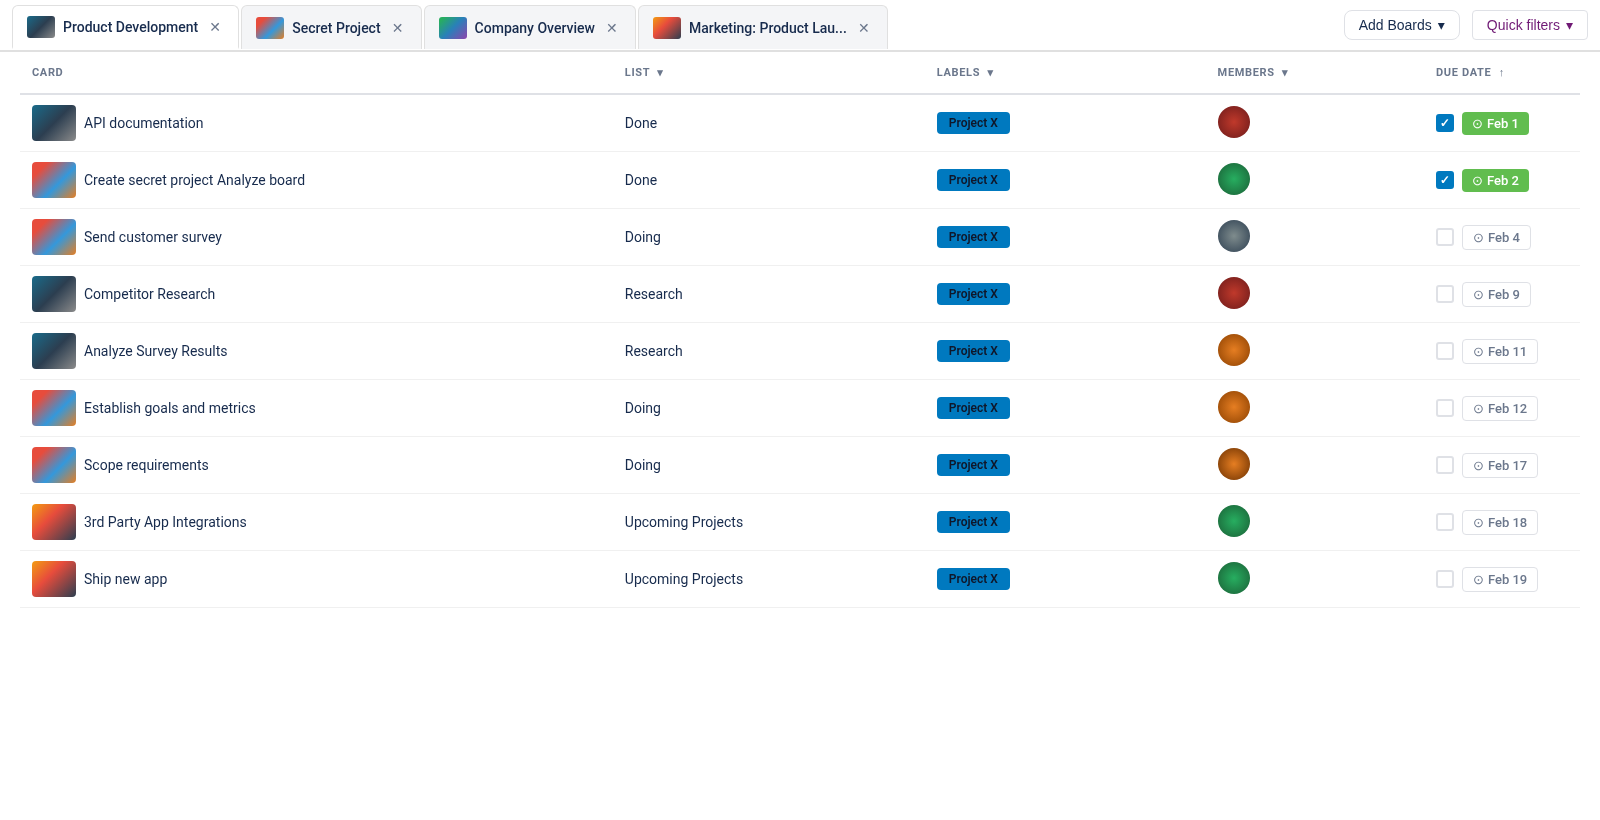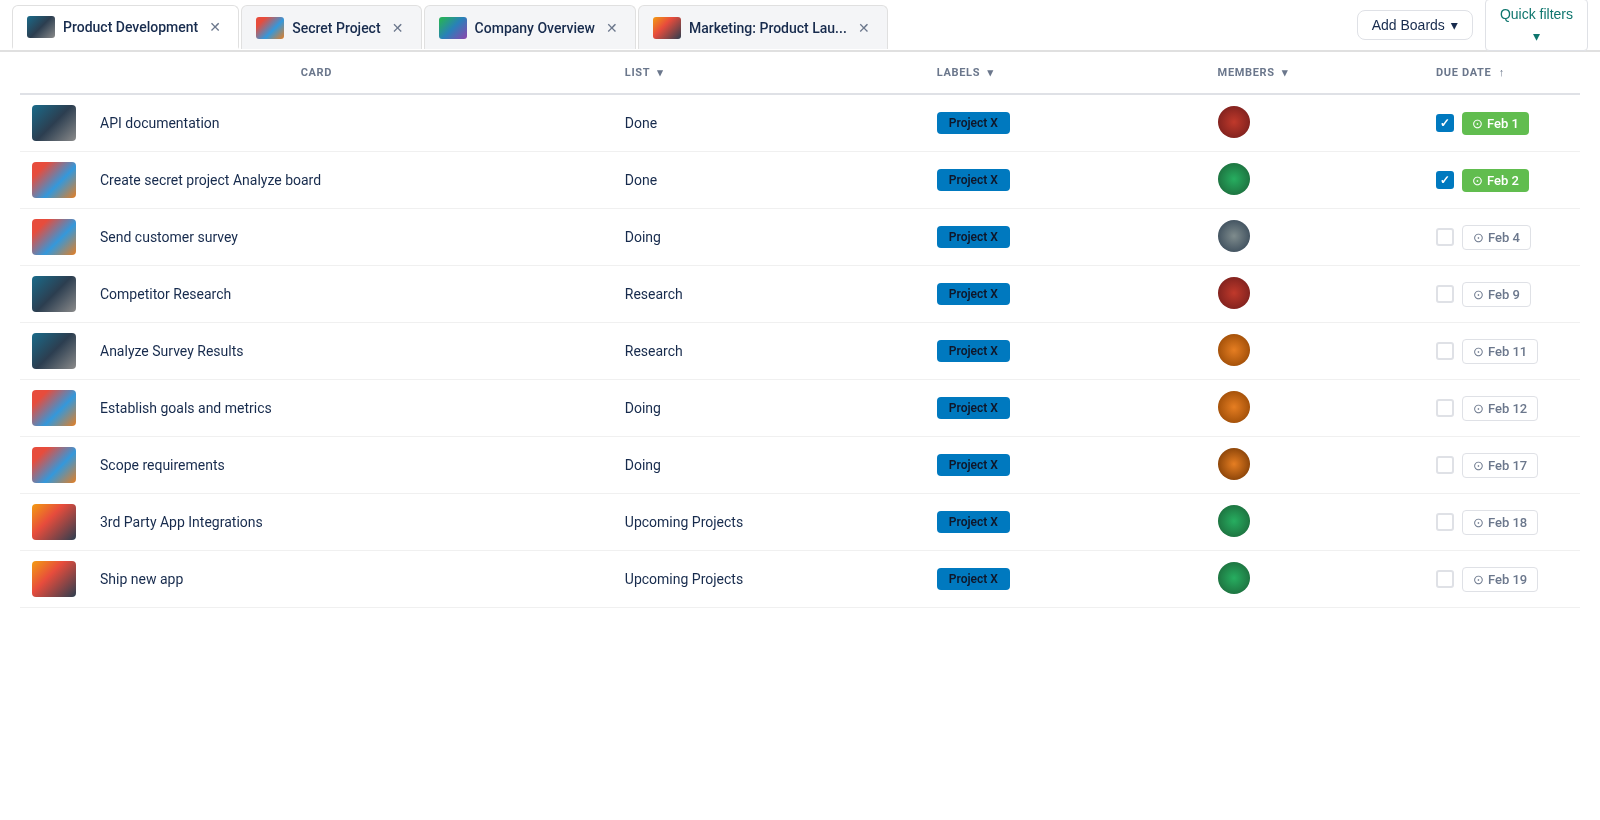--- a/index.html
+++ b/index.html
@@ -80,22 +80,21 @@
       display: flex;
       align-items: center;
       gap: 6px;
       padding: 6px 14px;
       border: 1px solid #dfe1e6;
       border-radius: 4px;
       background: #fff;
       cursor: pointer;
       font-size: 14px;
       font-weight: 500;
-      color: #0f766e;
-      flex-direction: column;
+      color: #701a75;
     }
 
     
     .table-container {
       padding: 0 20px;
     }
     table {
       width: 100%;
       border-collapse: collapse;
     }
@@ -111,38 +110,38 @@
       color: #6b778c;
       text-transform: uppercase;
       white-space: nowrap;
       user-select: none;
     }
     thead th .sort-icon {
       display: inline-block;
       margin-left: 4px;
       color: #6b778c;
     }
-    th.col-card { width: 38%; text-align: center; }
+    th.col-card { width: 38%; }
     th.col-list { width: 20%; }
     th.col-labels { width: 18%; }
     th.col-members { width: 14%; }
     th.col-duedate { width: 10%; }
 
     tbody tr {
       border-bottom: 1px solid #f0f0f0;
     }
     tbody td {
       padding: 10px 12px;
       vertical-align: middle;
     }
 
     .card-cell {
       display: flex;
       align-items: center;
-      gap: 24px;
+      gap: 8px;
     }
     .card-thumb {
       width: 44px;
       height: 36px;
       border-radius: 4px;
       flex-shrink: 0;
       overflow: hidden;
     }
     .card-title {
       font-size: 14px;

